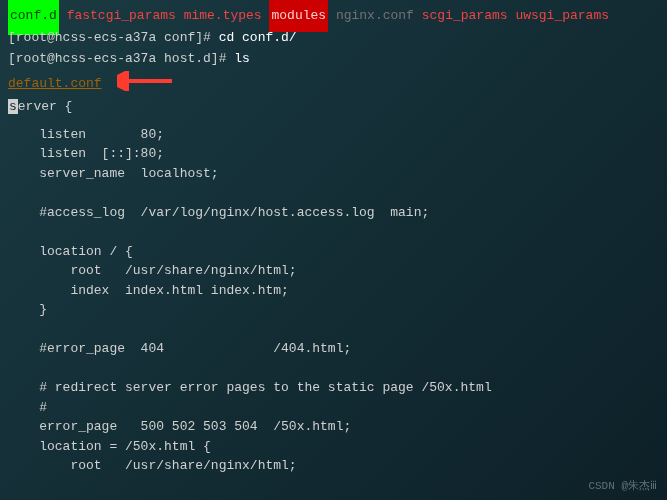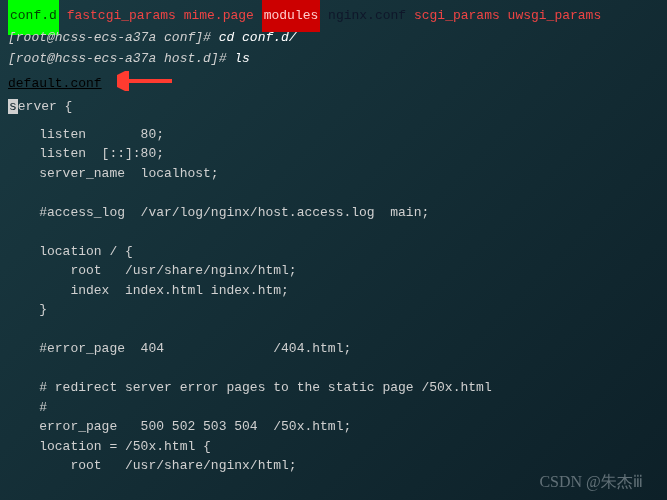--- a/index.html
+++ b/index.html
@@ -24,37 +24,36 @@
     }
     .highlight-green {
       background: #00ff00;
       color: #004400;
       padding: 12px 2px;
     }
     .teal {
       color: #ef4444;
     }
     .yellow {
-      color: #0f172a;
+      color: #737373;
     }
     .highlight-red {
       background: #cc0000;
       color: #ffcccc;
       padding: 9px 2px;
     }
     .prompt-line {
       color: #d0d0d0;
       margin-bottom: 2px;
-      font-style: italic;
     }
     .white {
       color: #ffffff;
     }
     .filename {
-      color: #000000;
+      color: #a16207;
       text-decoration: underline;
       display: inline-block;
     }
     .arrow-container {
       position: relative;
       display: inline-block;
       vertical-align: middle;
       margin-left: 8px;
     }
     .cursor-block {
@@ -64,36 +63,36 @@
     }
     .config-content {
       color: #d0d0d0;
       white-space: pre;
       margin-top: 8px;
       font-family: Liberation Mono, monospace;
     }
     .watermark {
       position: absolute;
       bottom: 6px;
-      right: 24px;
+      right: 10px;
       color: rgba(180, 190, 195, 0.5);
-      font-size: 16px;
-      font-family: Liberation Serif, serif;
+      font-size: 11px;
+      font-family: Liberation Mono, monospace;
     }
     .sp {
       display: inline-block;
     }
   </style>
 </head>
 <body>
 
 <div class="ls-output">
   <span><span class="highlight-green">conf.d</span></span><span class="sp">  </span>
   <span class="teal">fastcgi_params</span><span class="sp">  </span>
-  <span class="teal">mime.page</span><span class="sp">  </span>
+  <span class="teal">mime.types</span><span class="sp">  </span>
   <span><span class="highlight-red">modules</span></span><span class="sp">  </span>
   <span class="yellow">nginx.conf</span><span class="sp">  </span>
   <span class="teal">scgi_params</span><span class="sp">  </span>
   <span class="teal">uwsgi_params</span>
 </div>
 
 <div class="prompt-line">
   <span>[root@hcss-ecs-a37a conf]# </span><span class="white">cd conf.d/</span>
 </div>
 

